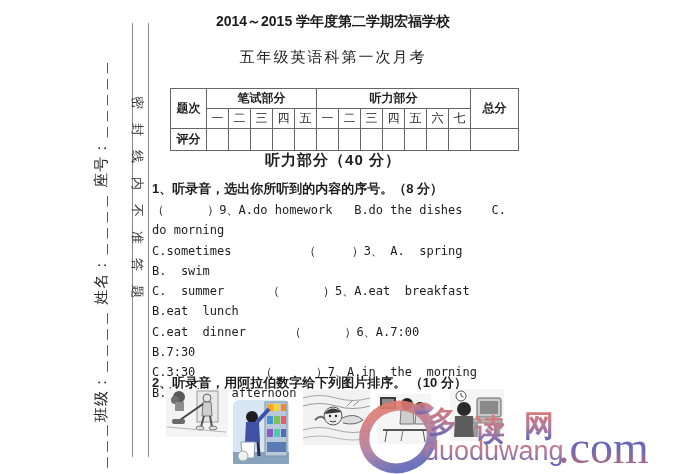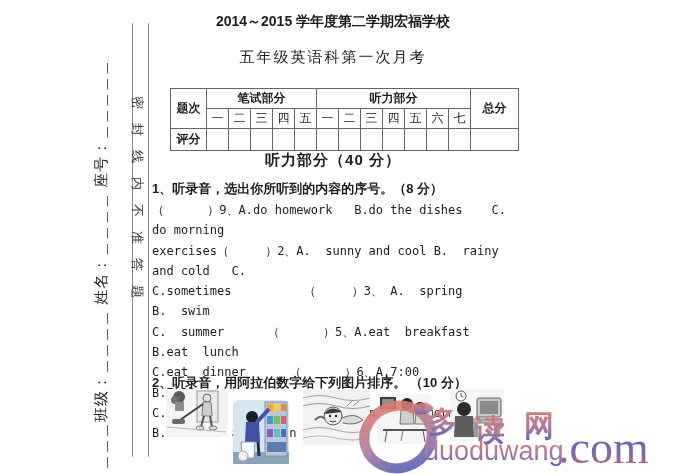--- a/index.html
+++ b/index.html
@@ -110,21 +110,20 @@
     </tr>
   </tbody>
     </table>
 
   <div class="sec-heading">听力部分（40 分）</div>
 
   <div class="q-title q1">1、听录音，选出你所听到的内容的序号。（8 分）</div>
 
   <div class="q-lines">
     <div>（      ）9、A.do homework   B.do the dishes    C.  do morning</div>
-    <div>exercises（     ）2、A.  sunny and cool B.  rainy and cold   C.</div>
     <div>C.sometimes          （     ）3、 A.  spring            B.  swim</div>
     <div>C.  summer      （      ）5、A.eat  breakfast     B.eat  lunch</div>
     <div>C.eat  dinner      （      ）6、A.7:00                  B.7:30</div>
     <div>C.3:30         （      ）7、A.in  the  morning   B.in  the  afternoon</div>
 
   </div>
 
   <div class="q-title q2">2、听录音，用阿拉伯数字给下列图片排序。 （10 分）</div>
 </div>
 

